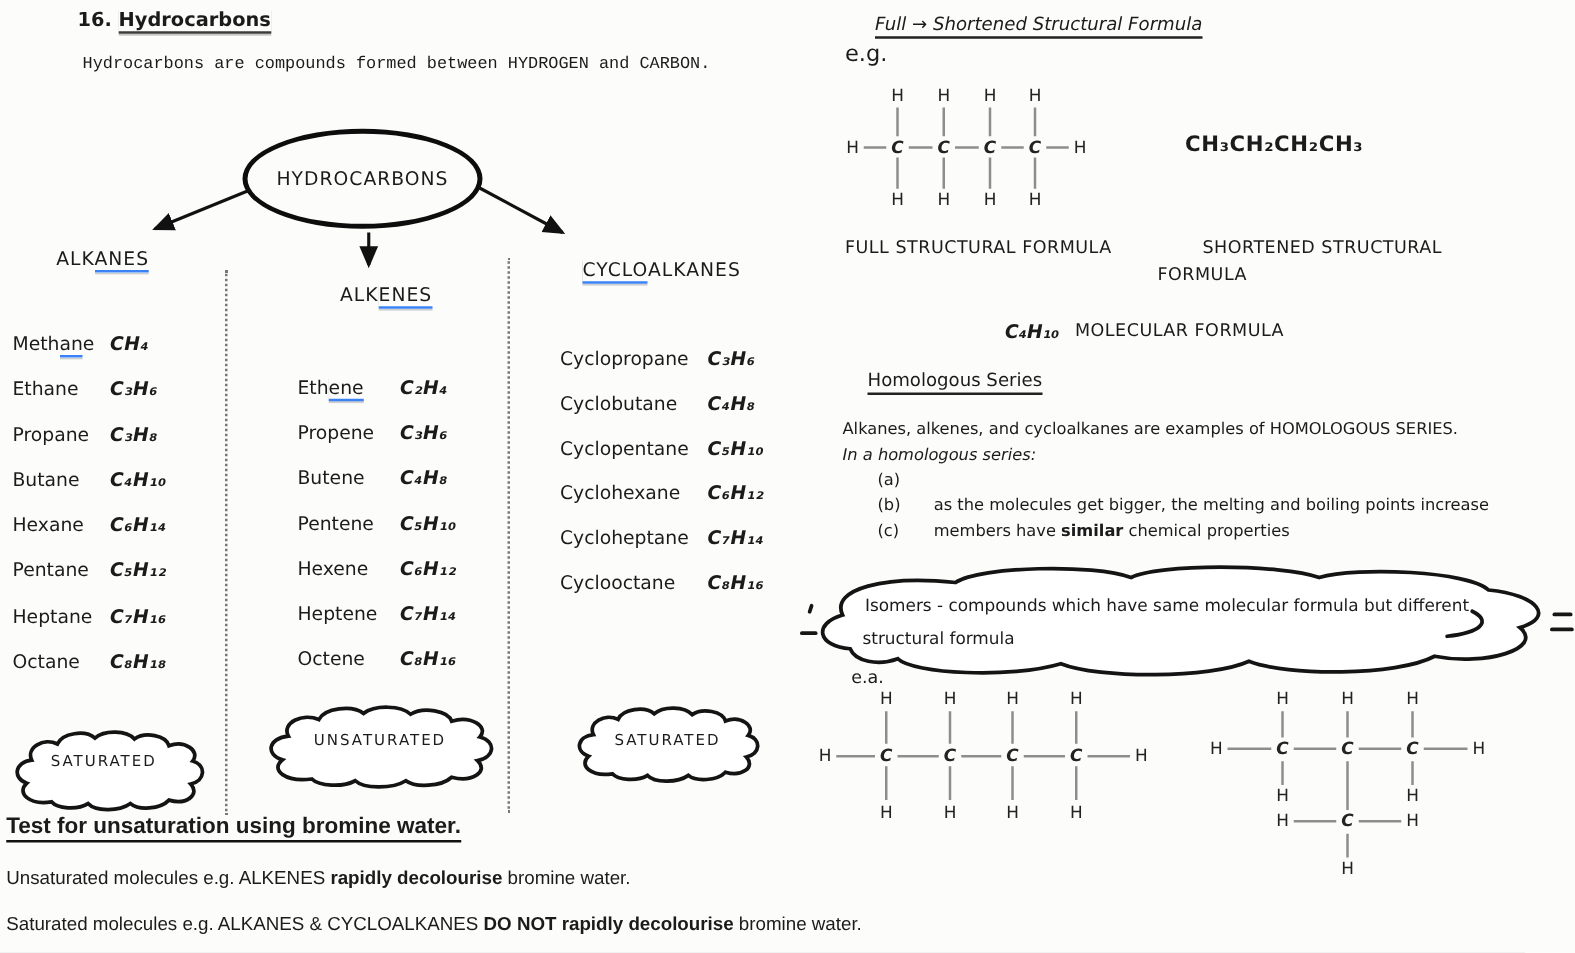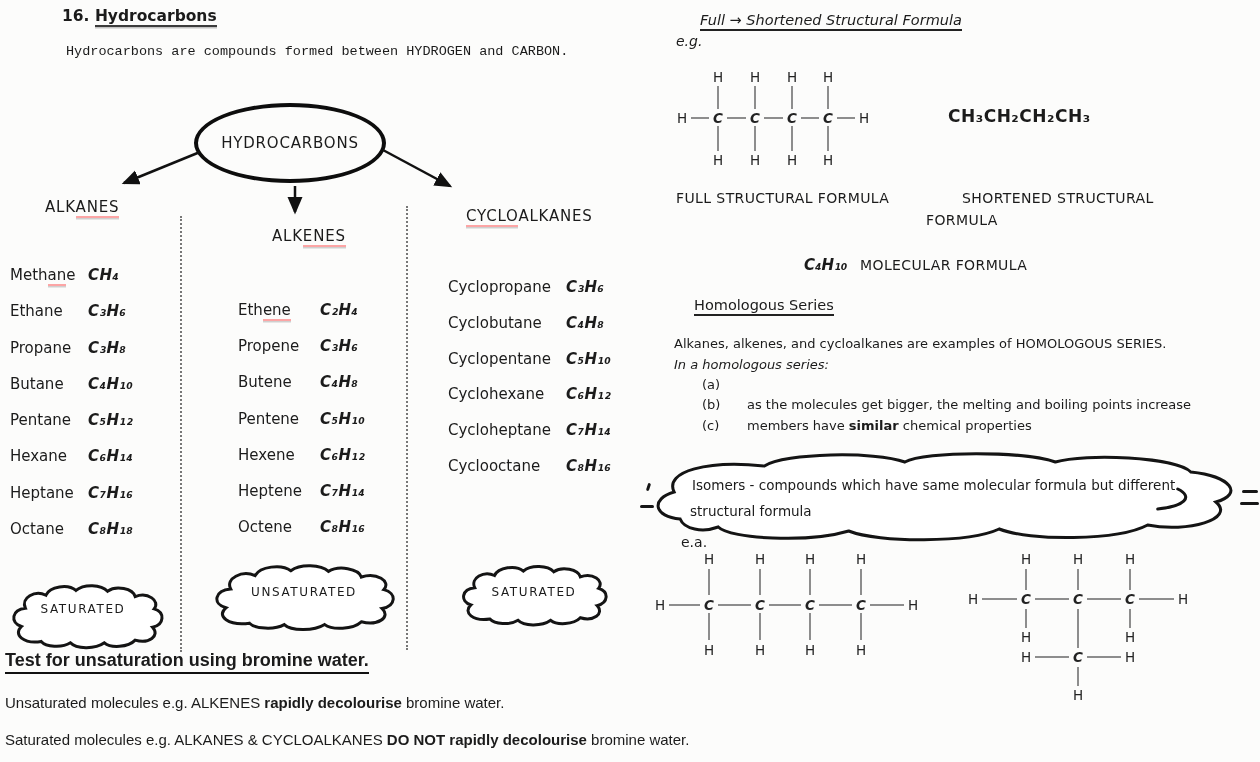--- a/index.html
+++ b/index.html
@@ -18,21 +18,21 @@
   .list{position:absolute;font-size:15px;}
   .crow{display:flex;align-items:flex-start;}
   .alk .crow{height:36.3px}
   .alke .crow{height:36.2px}
   .cyc .crow{height:35.8px}
   .cname{flex:0 0 auto}
   .alk .cname{width:78px}
   .alke .cname{width:82px}
   .cyc .cname{width:118px}
   .cform{font-style:italic;font-weight:600;letter-spacing:.4px;}
-  .undl{border-bottom:2px solid #fca5a5;box-shadow:0 1.5px 0 #cfcfcf;}
+  .undl{border-bottom:2px solid #3b82f6;box-shadow:0 1.5px 0 #cfcfcf;}
   .cloud{position:absolute;}
   .cloud path{fill:#fff;stroke:#141414;stroke-width:3;vector-effect:non-scaling-stroke;
               stroke-linecap:round;}
   .cloudtxt{position:absolute;text-align:center;font-size:12px;letter-spacing:1.6px;}
   .arrows{position:absolute;left:78px;top:138px;}
   .bw-head{position:absolute;left:5px;top:650px;font-family:"Liberation Sans",sans-serif;
            font-size:18px;font-weight:bold;border-bottom:2.5px solid #111;padding-bottom:1px;}
   .bw-line{position:absolute;font-family:"Liberation Sans",sans-serif;font-size:15px;white-space:nowrap;}
   .struct{position:absolute;}
   .at{position:absolute;width:14px;height:16px;line-height:16px;text-align:center;
@@ -94,27 +94,27 @@
         <span class="cname"><span>Propane</span><span class="undl"></span><span></span></span>
         <span class="cform">C₃H₈</span>
       </div>
 
       <div class="crow">
         <span class="cname"><span>Butane</span><span class="undl"></span><span></span></span>
         <span class="cform">C₄H₁₀</span>
       </div>
 
       <div class="crow">
+        <span class="cname"><span>Hexane</span><span class="undl"></span><span></span></span>
+        <span class="cform">C₆H₁₄</span>
+      </div>
+
+      <div class="crow">
         <span class="cname"><span>Pentane</span><span class="undl"></span><span></span></span>
         <span class="cform">C₅H₁₂</span>
-      </div>
-
-      <div class="crow">
-        <span class="cname"><span>Hexane</span><span class="undl"></span><span></span></span>
-        <span class="cform">C₆H₁₄</span>
       </div>
 
       <div class="crow">
         <span class="cname"><span>Heptane</span><span class="undl"></span><span></span></span>
         <span class="cform">C₇H₁₆</span>
       </div>
 
       <div class="crow">
         <span class="cname"><span>Octane</span><span class="undl"></span><span></span></span>
         <span class="cform">C₈H₁₈</span>
@@ -203,21 +203,21 @@
   <svg class="cloud" style="left:458px;top:564px;" width="152" height="64" viewBox="0 0 200 100" preserveAspectRatio="none">
     <path d="M 42 86 C 20 90 6 76 17 64 C 2 58 5 39 22 37 C 16 22 34 10 48 18 C 53 5 76 1 86 11 C 96 1 118 2 126 12 C 137 3 158 8 161 20 C 177 13 193 26 185 38 C 199 43 198 61 183 65 C 193 78 178 90 161 84 C 152 95 130 96 122 88 C 110 98 86 97 79 88 C 68 96 48 94 42 86 Z"></path>
   </svg>
   <div class="cloudtxt" style="left:458px;top:585px;width:152px;">SATURATED</div>
 
   <div class="bw-head">Test for unsaturation using bromine water.</div>
   <div class="bw-line" style="left:5px;top:694px;"><span>Unsaturated molecules e.g. ALKENES </span><b>rapidly decolourise</b><span> bromine water.</span></div>
   <div class="bw-line" style="left:5px;top:731px;"><span>Saturated molecules e.g. ALKANES &amp; CYCLOALKANES </span><b>DO NOT rapidly decolourise</b><span> bromine water.</span></div>
 
   <div class="t u1" style="left:700px;top:12px;font-size:14.5px;font-style:italic;">Full → Shortened Structural Formula</div>
-  <div class="t" style="left:676px;top:33px;font-size:14px;font-style:italic;">e.g.</div>
+  <div class="t" style="left:676px;top:33px;font-size:18px;">e.g.</div>
 
   <div class="struct" style="left:672px;top:56px;width:210px;height:115px;">
     <span class="at" style="left:3px;top:54px;">H</span>
     <span class="at atc" style="left:39px;top:54px;">C</span>
     <span class="at atc" style="left:76px;top:54px;">C</span>
     <span class="at atc" style="left:113px;top:54px;">C</span>
     <span class="at atc" style="left:149px;top:54px;">C</span>
     <span class="at" style="left:185px;top:54px;">H</span>
     <span class="at" style="left:39px;top:13px;">H</span>
     <span class="at" style="left:76px;top:13px;">H</span>

